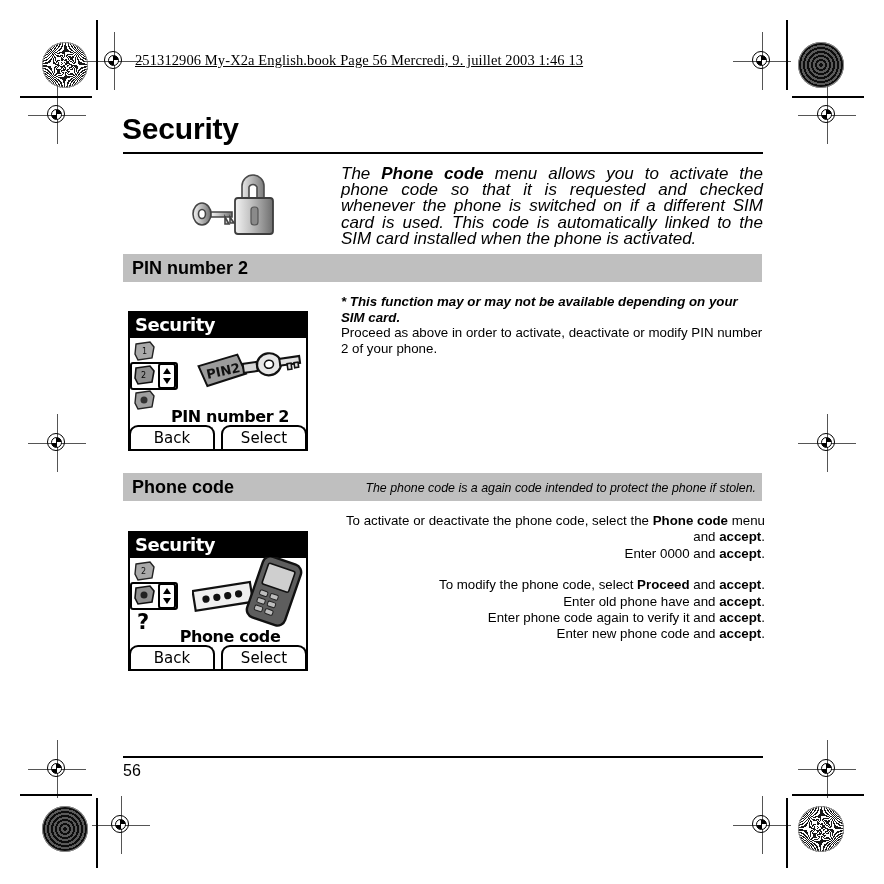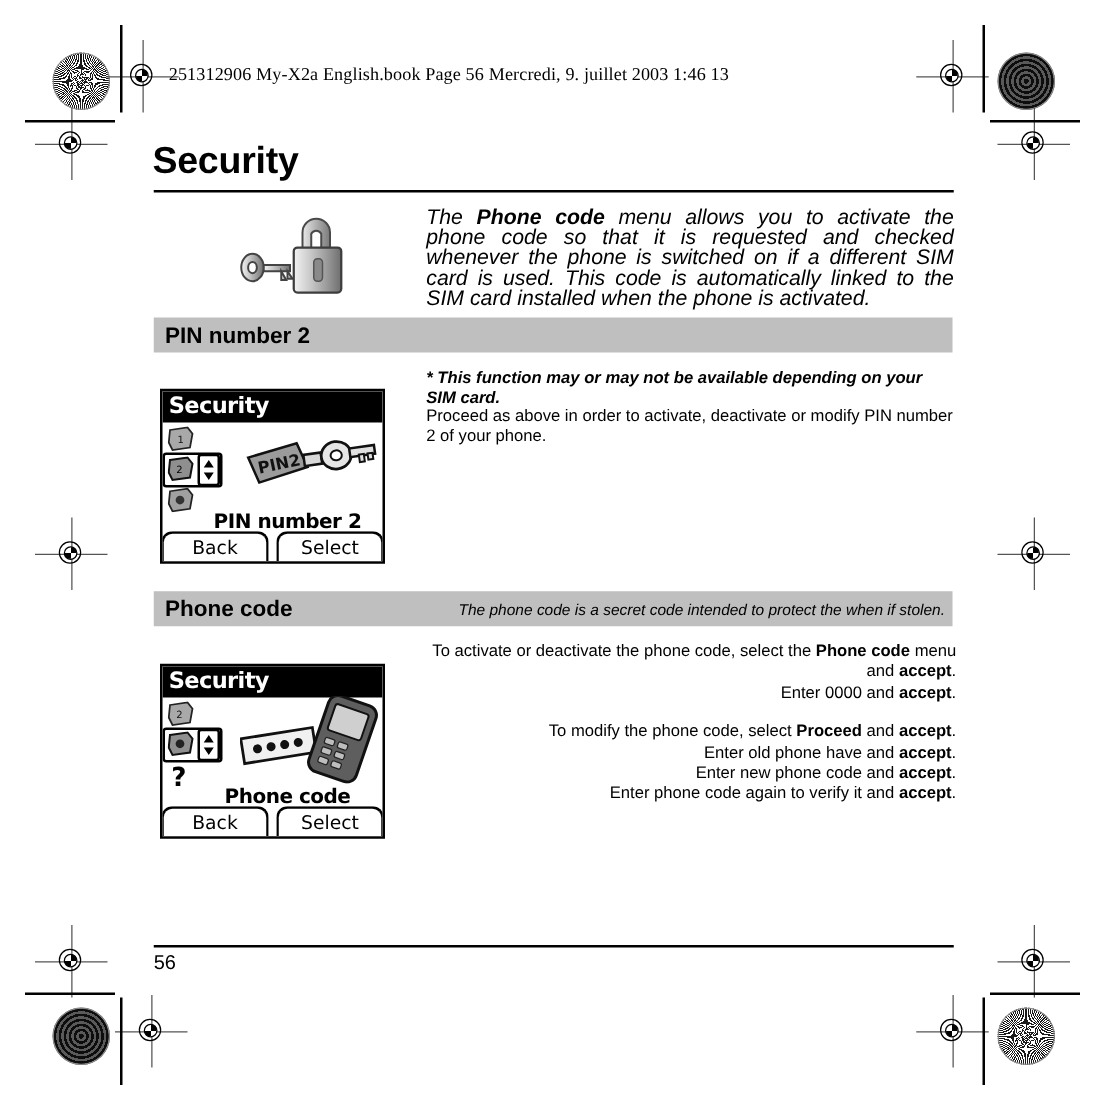--- a/index.html
+++ b/index.html
@@ -67,20 +67,21 @@
 
   
   .filename-header {
     position: absolute;
     left: 135px;
     top: 52px;
     font-family: "Liberation Serif", serif;
     font-size: 14.5px;
     white-space: nowrap;
     letter-spacing: 0.1px;
+    text-decoration: underline;
   }
 
   .page-title {
     position: absolute;
     left: 122px;
     top: 112px;
     font-size: 30px;
     font-weight: bold;
     letter-spacing: -0.2px;
   }
@@ -454,21 +455,21 @@
   <div class="ps-label shift">PIN number 2</div>
 
   <div class="ps-softkeys">
     <div class="ps-key left">Back</div>
     <div class="ps-key right">Select</div>
   </div>
 </div>
 
 <div class="section-bar" style="top:473px;">
   <div class="sec-title">Phone code</div>
-  <div class="sec-desc">The phone code is a secret code intended to protect the when if stolen.</div>
+  <div class="sec-desc">The phone code is a again code intended to protect the phone if stolen.</div>
 </div>
 
 <div class="phone-shot" style="top:531px;">
   <div class="ps-titlebar">
     <div class="t">Security</div>
   </div>
 
   <div class="ps-iconcol">
     <div class="ps-ico i1">
       <svg viewBox="0 0 22 20" width="22" height="20">
@@ -525,18 +526,18 @@
     <div class="ps-key right">Select</div>
   </div>
 </div>
 
 <div class="body-text" style="top:513px;text-align:right;">
   <p><span>To activate or deactivate the phone code, select the </span><b>Phone code</b><span> menu and </span><b>accept</b><span>.</span></p>
   <p><span>Enter 0000 and </span><b>accept</b><span>.</span></p>
 
   <p class="gap"><span>To modify the phone code, select </span><b>Proceed</b><span> and </span><b>accept</b><span>.</span></p>
   <p><span>Enter old phone have and </span><b>accept</b><span>.</span></p>
+  <p><span>Enter phone code again to verify it and </span><b>accept</b><span>.</span></p>
   <p><span>Enter new phone code and </span><b>accept</b><span>.</span></p>
-  <p><span>Enter phone code again to verify it and </span><b>accept</b><span>.</span></p>
 </div>
 
 <div class="rule bottom"></div>
 <div class="page-number">56</div>
 
 </body></html>

